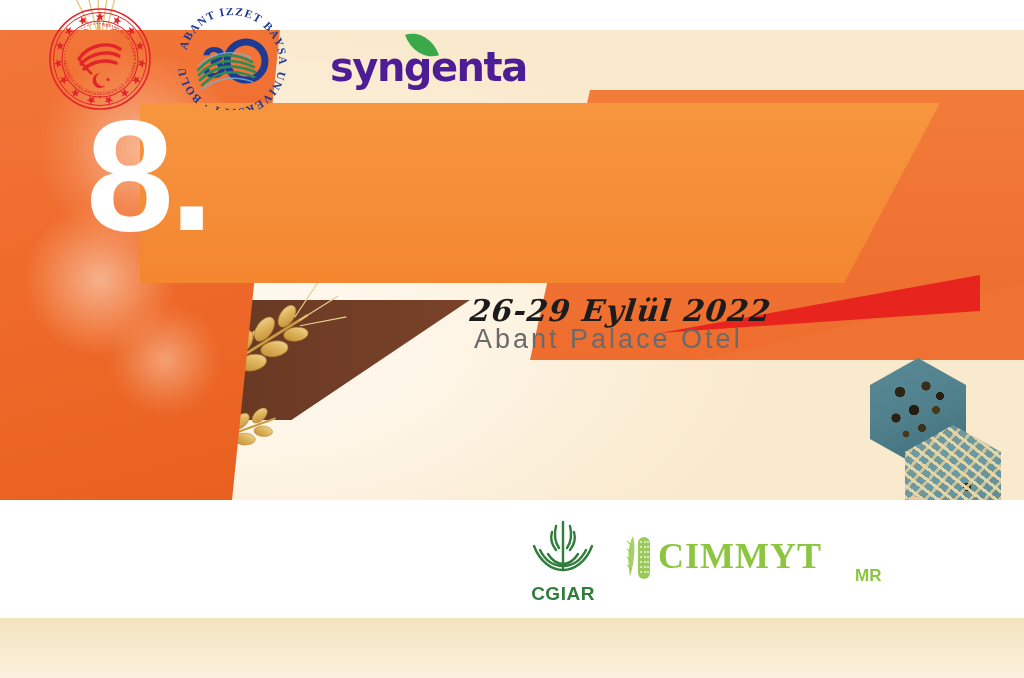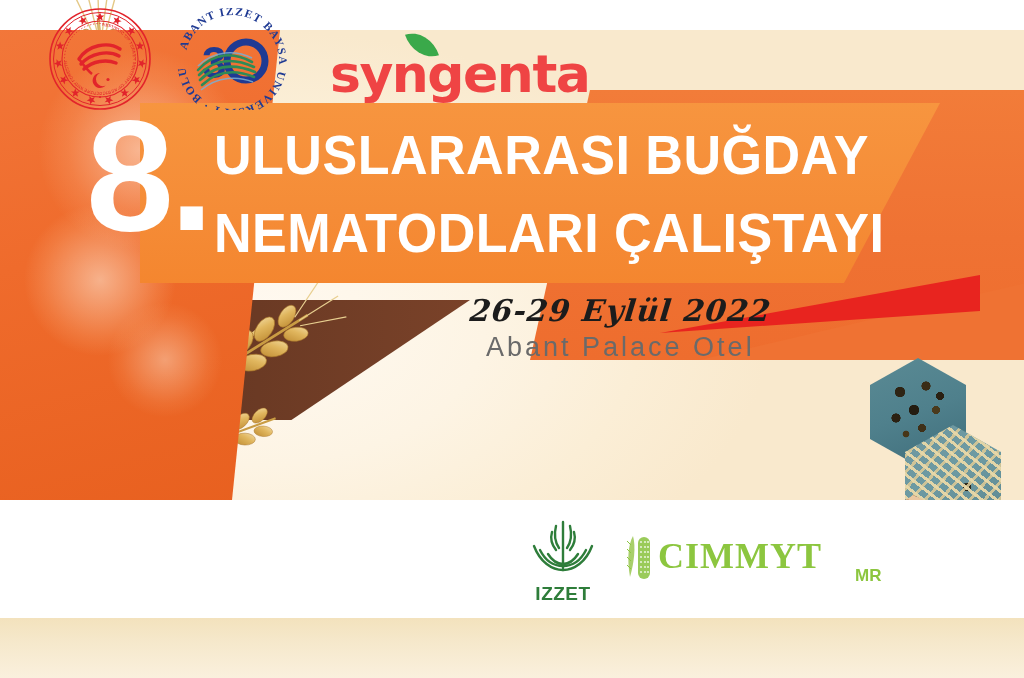--- a/index.html
+++ b/index.html
@@ -99,25 +99,24 @@
   
   .event-date {
     position: absolute; left: 470px; top: 293px;
     font-family: "DejaVu Serif", serif;
     font-style: italic; font-weight: 700;
     font-size: 30px; color: #1c1c1c;
     letter-spacing: 1px;
     transform: skewX(-6deg);
   }
   .event-venue {
-    position: absolute; left: 474px; top: 332px;
+    position: absolute; left: 474px; top: 324px;
     font-family: "Liberation Sans", sans-serif;
     font-size: 27px; font-weight: 300; color: #6a6a6a;
     letter-spacing: 3px;
-    margin-left: 12px;
   }
 
   
   .hex {
     position: absolute; width: 96px; height: 108px;
     clip-path: polygon(50% 0%, 100% 25%, 100% 75%, 50% 100%, 0% 75%, 0% 25%);
   }
   .hex-1 { left: 870px; top: 358px;
     background:
       radial-gradient(circle 9px at 30px 34px, #2e2414 0 55%, rgba(0,0,0,0) 60%),
@@ -156,21 +155,21 @@
   .seal {
     left: 48px; top: 7px; width: 104px; height: 104px;
     position: absolute;
   }
   
   .univ { position: absolute; left: 168px; top: 8px; width: 128px; height: 102px; }
   
   .syngenta {
     position: absolute; left: 330px; top: 44px;
     font-family: "DejaVu Sans", sans-serif;
-    font-size: 52px; font-weight: 700; color: #ef4444;
+    font-size: 40px; font-weight: 700; color: #4c1d95;
     letter-spacing: -1.5px;
   }
   .leaf {
     position: absolute; left: 409px; top: 30px; width: 26px; height: 30px;
     background: #3aa94a;
     border-radius: 0 100% 0 100%;
     transform: rotate(-18deg);
   }
   
   .cgiar-mark { position: absolute; left: 528px; top: 516px; width: 70px; height: 62px; }
@@ -339,24 +338,20 @@
   </div>
 
   <div class="orange-left"></div>
   <div class="orange-right"></div>
   <div class="orange-wedge-low"></div>
   <div class="red-wedge"></div>
   <div class="title-band"></div>
 
   <div class="numeral">8.</div>
 
-  <div class="title-lines">
-    <div class="title-line">ULUSLARARASI BUĞDAY</div>
-    <div class="title-line">NEMATODLARI ÇALIŞTAYI</div>
-  </div>
 
   <div class="event-date">26-29 Eylül 2022</div>
   <div class="event-venue">Abant Palace Otel</div>
 
   <div class="hex hex-1"></div>
   <div class="hex hex-2"></div>
   <div class="hex hex-3"></div>
 
   <div class="logo-strip"></div>
 
@@ -480,21 +475,21 @@
         <path d="M46 16 C 48 23, 46 29, 42 34"></path>
         <path d="M6 30 C 12 46, 24 54, 35 54"></path>
         <path d="M64 30 C 58 46, 46 54, 35 54"></path>
         <path d="M12 34 C 18 46, 27 50, 35 50"></path>
         <path d="M58 34 C 52 46, 43 50, 35 50"></path>
         <path d="M20 38 C 25 46, 30 48, 35 48"></path>
         <path d="M50 38 C 45 46, 40 48, 35 48"></path>
       </g>
     </svg>
   </div>
-  <div class="cgiar-text">IZZET</div>
+  <div class="cgiar-text">CGIAR</div>
 
   <div class="cimmyt-mark">
     <svg width="34" height="55" viewBox="0 0 34 55" xmlns="http://www.w3.org/2000/svg">
 
       <g fill="#A8CF6A">
         <path d="M9 3 C 4 12, 3 26, 6 44 C 10 30, 12 14, 9 3 Z"></path>
       </g>
       <g stroke="#8CC63F" stroke-width="1" fill="none">
         <path d="M7 12 L3 8"></path>
           <path d="M7 20 L3 16"></path>

